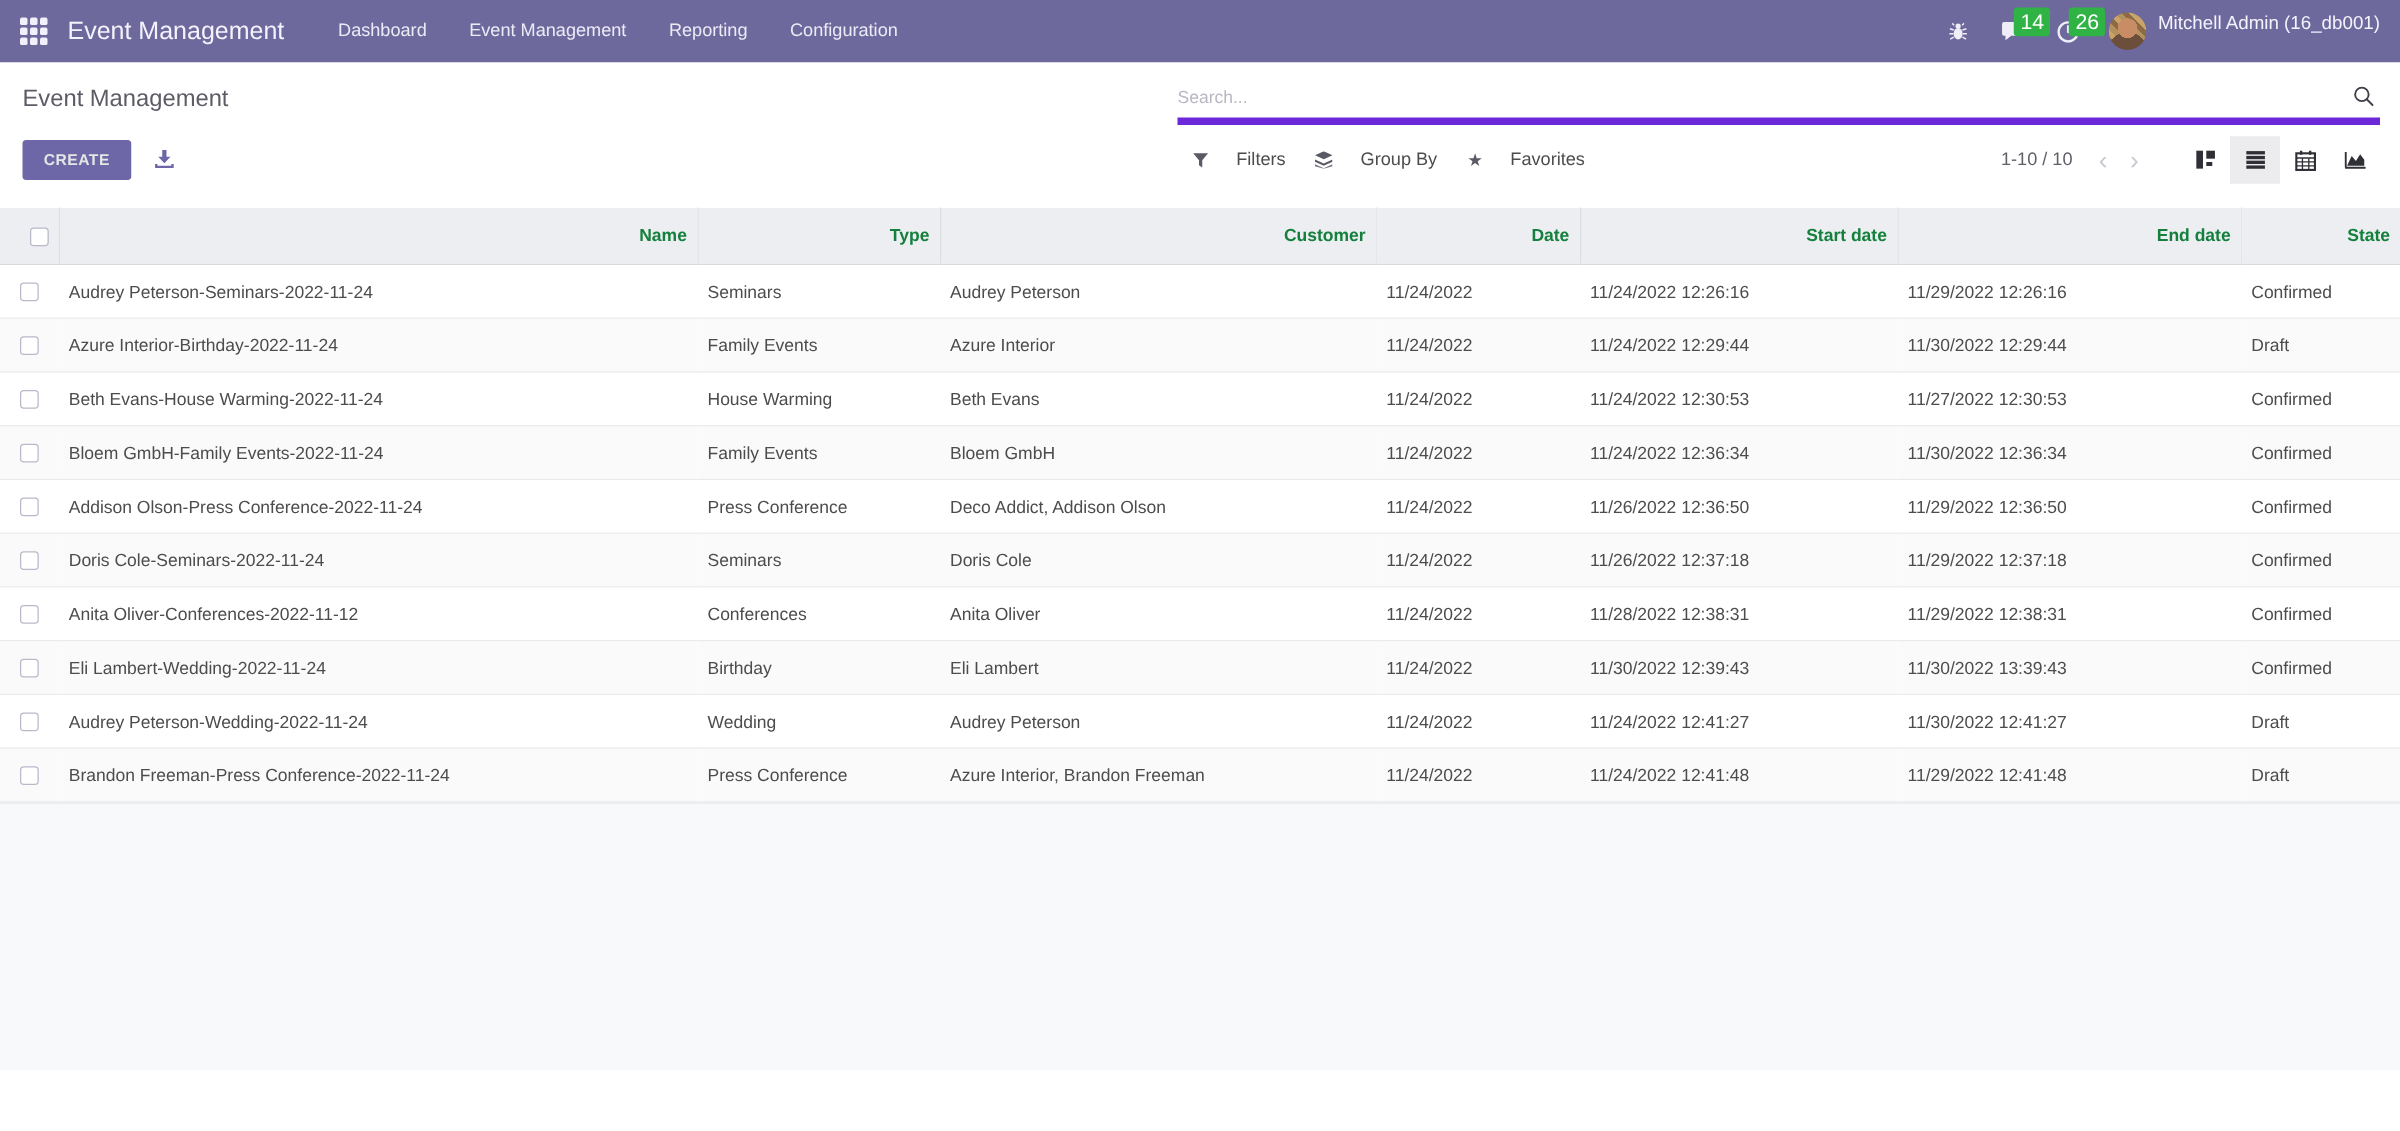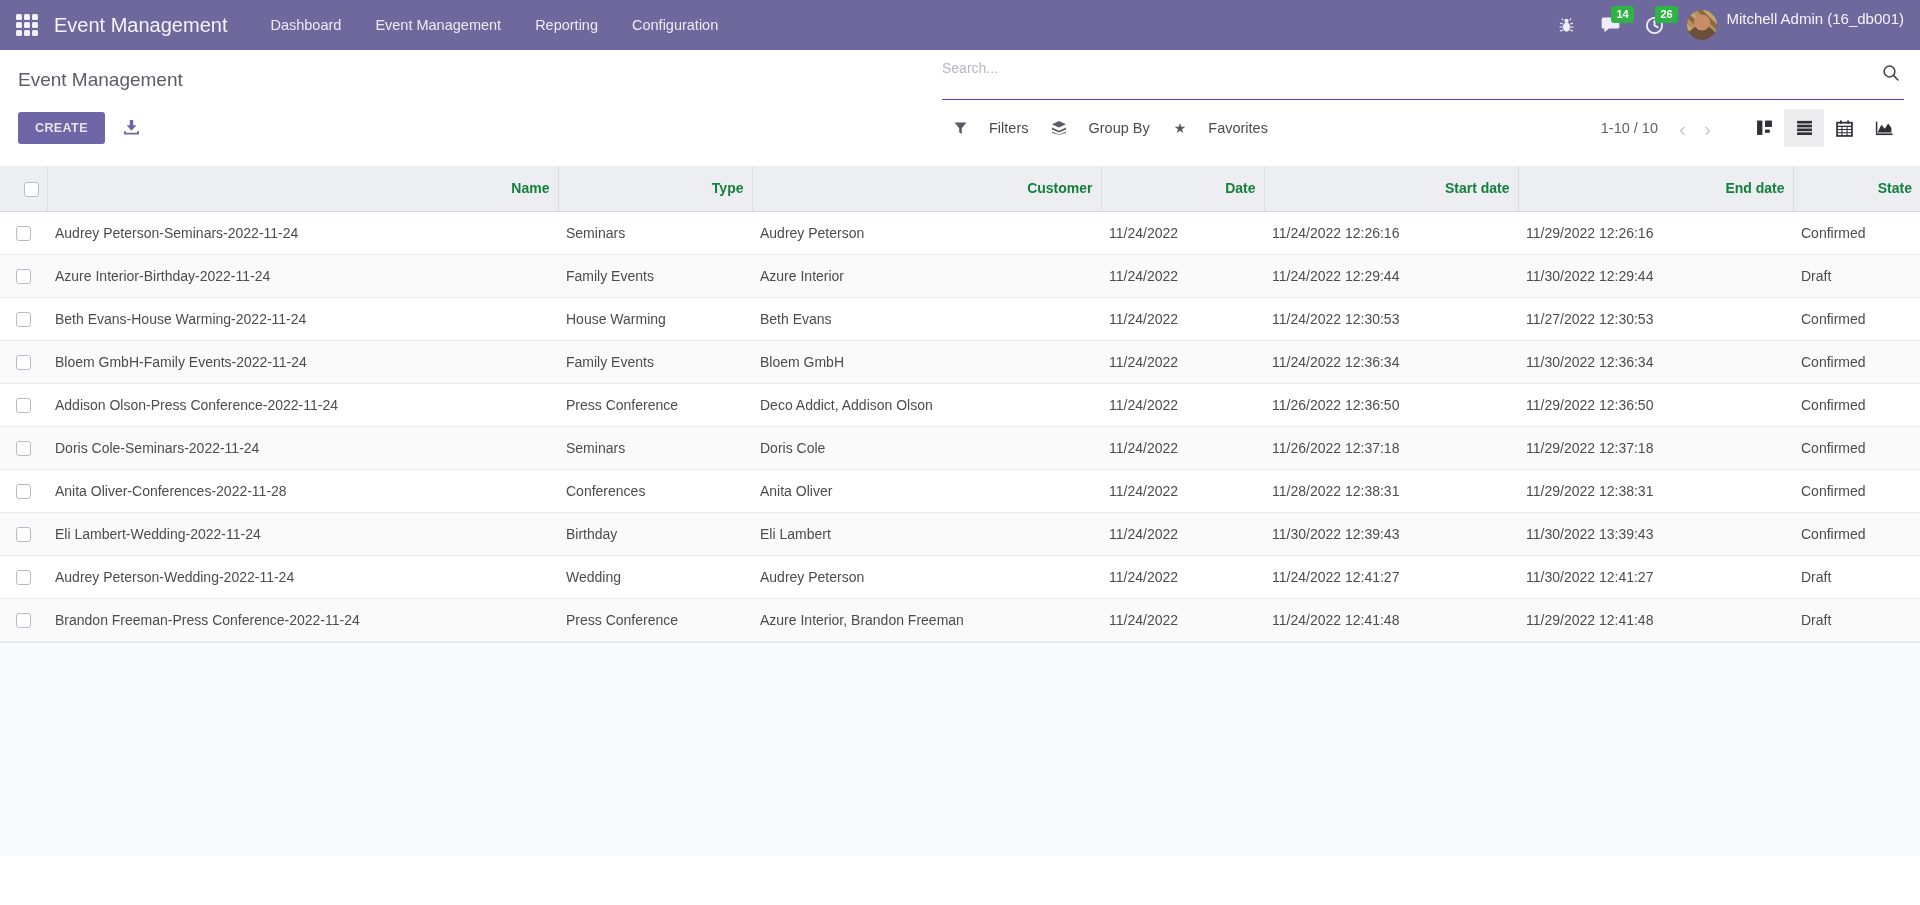--- a/index.html
+++ b/index.html
@@ -16,35 +16,35 @@
 
   
   .navbar { height:50px; background:var(--navbar-bg); display:flex; align-items:center; padding:0 16px 0 14px; flex:none; }
   .apps-btn { width:26px; height:26px; background:none; border:none; cursor:pointer; display:grid; grid-template-columns:repeat(3,6px); grid-template-rows:repeat(3,6px); gap:2px; align-content:center; justify-content:center; }
   .apps-btn i { background:#f2f0fa; border-radius:1.5px; }
   .brand { color:#f4f2fc; font-size:20px; margin-left:14px; margin-right:26px; white-space:nowrap; cursor:pointer; }
   .menus { display:flex; align-items:center; height:50px; }
   .menus a { color:#eceaf6; font-size:14.5px; padding:0 17px; line-height:50px; text-decoration:none; cursor:pointer; white-space:nowrap; }
   .nav-right { margin-left:auto; display:flex; align-items:center; gap:6px; }
   .nav-icon-btn { position:relative; background:none; border:none; color:#efedf8; width:38px; height:50px; display:flex; align-items:center; justify-content:center; cursor:pointer; }
-  .badge { position:absolute; top:6px; left:20px; background:var(--badge-green); color:#fff; font-size:11px; font-weight:bold; line-height:1; padding:3px 5px; border-radius:3px; }
+  .badge { position:absolute; top:6px; left:20px; background:var(--badge-green); color:#fff; font-size:17px; font-weight:normal; line-height:1; padding:3px 5px; border-radius:3px; }
   .user-menu { display:flex; align-items:flex-start; gap:9px; margin-left:8px; cursor:pointer; }
   .avatar { width:30px; height:30px; border-radius:50%; flex:none;
     background:
       radial-gradient(circle at 50% 42%, #c98d66 0 34%, transparent 35%),
       radial-gradient(circle at 50% 105%, #6b4f3a 0 45%, transparent 46%),
       repeating-linear-gradient(45deg, #b4905c 0 4px, #8a6b45 4px 8px, #caa36b 8px 12px);
   }
   .user-name { color:#f4f2fc; font-size:15px; white-space:nowrap; }
 
   
   .control-panel { background:#fff; display:grid; grid-template-columns:1fr 962px; padding:10px 16px 12px 18px; flex:none; }
   .cp-row1-left { height:40px; display:flex; align-items:center; }
   .breadcrumb-title { font-size:19px; font-weight:normal; color:#5c5c66; }
-  .cp-row1-right { height:40px; display:flex; align-items:flex-start; border-bottom:1px solid #6d28d9; margin-bottom:2px; }
+  .cp-row1-right { height:40px; display:flex; align-items:center; border-bottom:6px solid #6d28d9; margin-bottom:2px; }
   .search-input { flex:1; border:none; outline:none; font-size:14px; font-family:inherit; color:#4c4c4c; background:transparent; }
   .search-input::placeholder { color:#b7b7c3; }
   .search-btn { background:none; border:none; cursor:pointer; color:#3f3f48; padding:4px 4px; }
   .cp-row2-left { height:52px; display:flex; align-items:center; gap:14px; }
   .btn-create { background:var(--primary); color:#e5e5e5; border:none; border-radius:3px; font-family:inherit; font-size:12.5px; font-weight:bold; letter-spacing:.4px; padding:9px 17px; cursor:pointer; }
   .btn-download { background:none; border:none; color:var(--primary); cursor:pointer; padding:4px; }
   .cp-row2-right { height:52px; display:flex; align-items:center; }
   .tool-btn { background:none; border:none; font-family:inherit; font-size:14.5px; color:#4c4c4c; display:flex; align-items:center; gap:22px; padding:6px 12px; cursor:pointer; white-space:nowrap; }
   .tool-btn .t-icon { color:#5a5a64; display:flex; }
   .pager { margin-left:auto; display:flex; align-items:center; gap:4px; }
@@ -286,21 +286,21 @@
     <td>Doris Cole-Seminars-2022-11-24</td>
     <td>Seminars</td>
     <td>Doris Cole</td>
     <td>11/24/2022</td>
     <td>11/26/2022 12:37:18</td>
     <td>11/29/2022 12:37:18</td>
     <td>Confirmed</td>
   </tr>
         <tr class="data-row">
     <td class="cell-cb"><span class="cb"></span></td>
-    <td>Anita Oliver-Conferences-2022-11-28</td>
+    <td>Anita Oliver-Conferences-2022-11-12</td>
     <td>Conferences</td>
     <td>Anita Oliver</td>
     <td>11/24/2022</td>
     <td>11/28/2022 12:38:31</td>
     <td>11/29/2022 12:38:31</td>
     <td>Confirmed</td>
   </tr>
         <tr class="data-row">
     <td class="cell-cb"><span class="cb"></span></td>
     <td>Eli Lambert-Wedding-2022-11-24</td>

